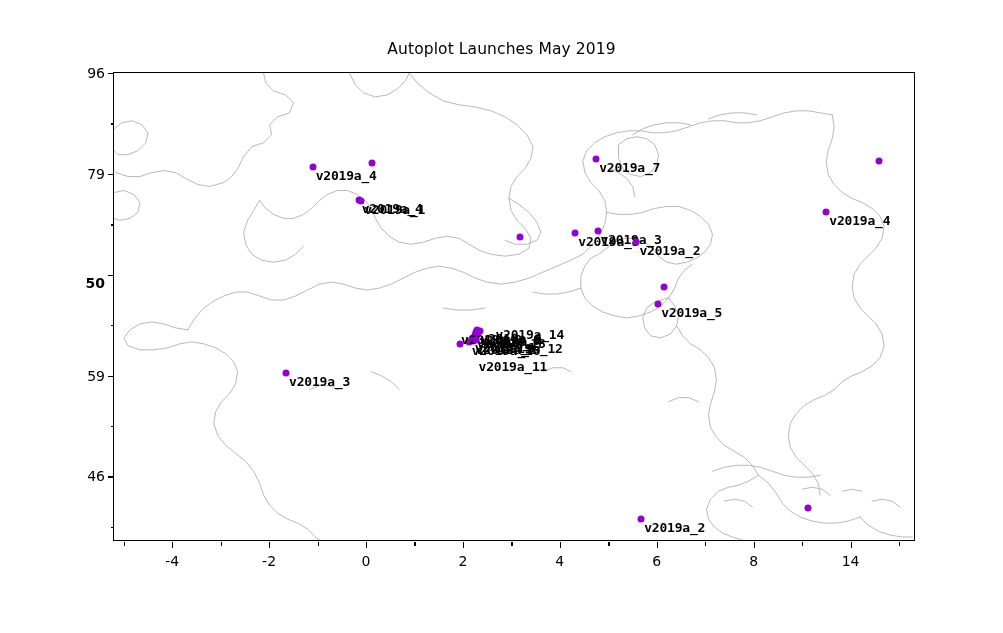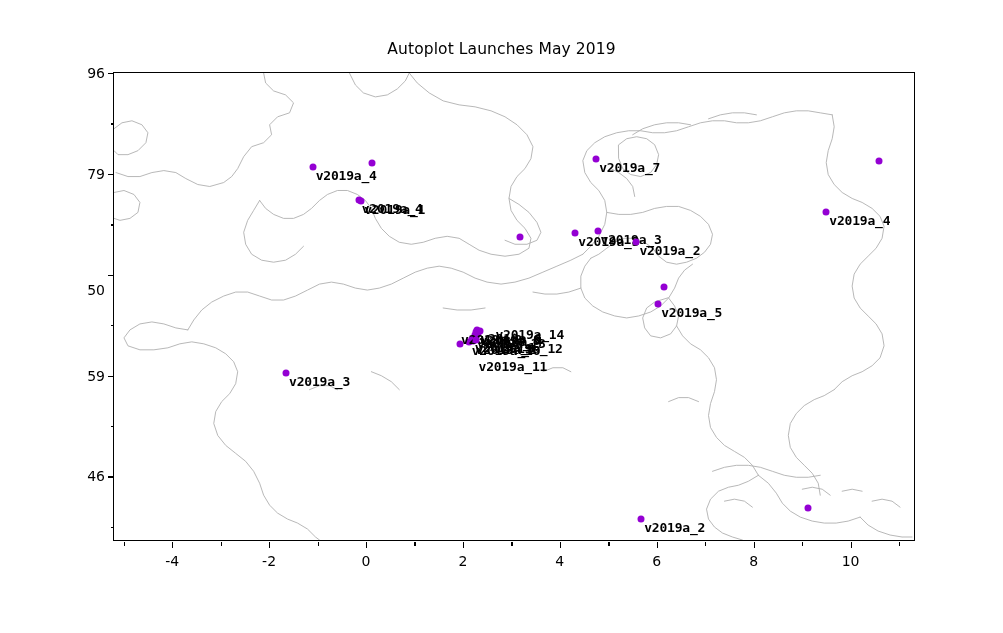--- a/index.html
+++ b/index.html
@@ -214,36 +214,36 @@
         <div class="ticklabel-x" style="left: 251.988px;">0</div>
         <div class="tick-x major" style="left: 348.906px;"></div>
         <div class="ticklabel-x" style="left: 348.906px;">2</div>
         <div class="tick-x major" style="left: 445.825px;"></div>
         <div class="ticklabel-x" style="left: 445.825px;">4</div>
         <div class="tick-x major" style="left: 542.743px;"></div>
         <div class="ticklabel-x" style="left: 542.743px;">6</div>
         <div class="tick-x major" style="left: 639.662px;"></div>
         <div class="ticklabel-x" style="left: 639.662px;">8</div>
         <div class="tick-x major" style="left: 736.58px;"></div>
-        <div class="ticklabel-x" style="left: 736.58px;">10</div>
+        <div class="ticklabel-x" style="left: 736.58px;">14</div>
         <div class="tick-x minor" style="left: 9.69184px;"></div>
         <div class="tick-x minor" style="left: 106.61px;"></div>
         <div class="tick-x minor" style="left: 203.529px;"></div>
         <div class="tick-x minor" style="left: 300.447px;"></div>
         <div class="tick-x minor" style="left: 397.366px;"></div>
         <div class="tick-x minor" style="left: 494.284px;"></div>
         <div class="tick-x minor" style="left: 591.202px;"></div>
         <div class="tick-x minor" style="left: 688.121px;"></div>
         <div class="tick-x minor" style="left: 785.039px;"></div>
         <div class="tick-y major" style="top: 403.441px;"></div>
         <div class="ticklabel-y" style="top: 403.441px; margin-left: 32px;">46</div>
         <div class="tick-y major" style="top: 302.581px;"></div>
         <div class="ticklabel-y" style="top: 302.581px;">59</div>
         <div class="tick-y major" style="top: 201.72px;"></div>
-        <div class="ticklabel-y" style="top: 217px;">50</div>
+        <div class="ticklabel-y" style="top: 210px; font-weight: bold;">50</div>
         <div class="tick-y major" style="top: 100.86px;"></div>
         <div class="ticklabel-y" style="top: 100.86px;">79</div>
         <div class="tick-y major" style="top: 0px;"></div>
         <div class="ticklabel-y" style="top: 0px;">96</div>
         <div class="tick-y minor" style="top: 453.871px;"></div>
         <div class="tick-y minor" style="top: 353.011px;"></div>
         <div class="tick-y minor" style="top: 252.151px;"></div>
         <div class="tick-y minor" style="top: 151.29px;"></div>
         <div class="tick-y minor" style="top: 50.4301px;"></div>
       </div>

